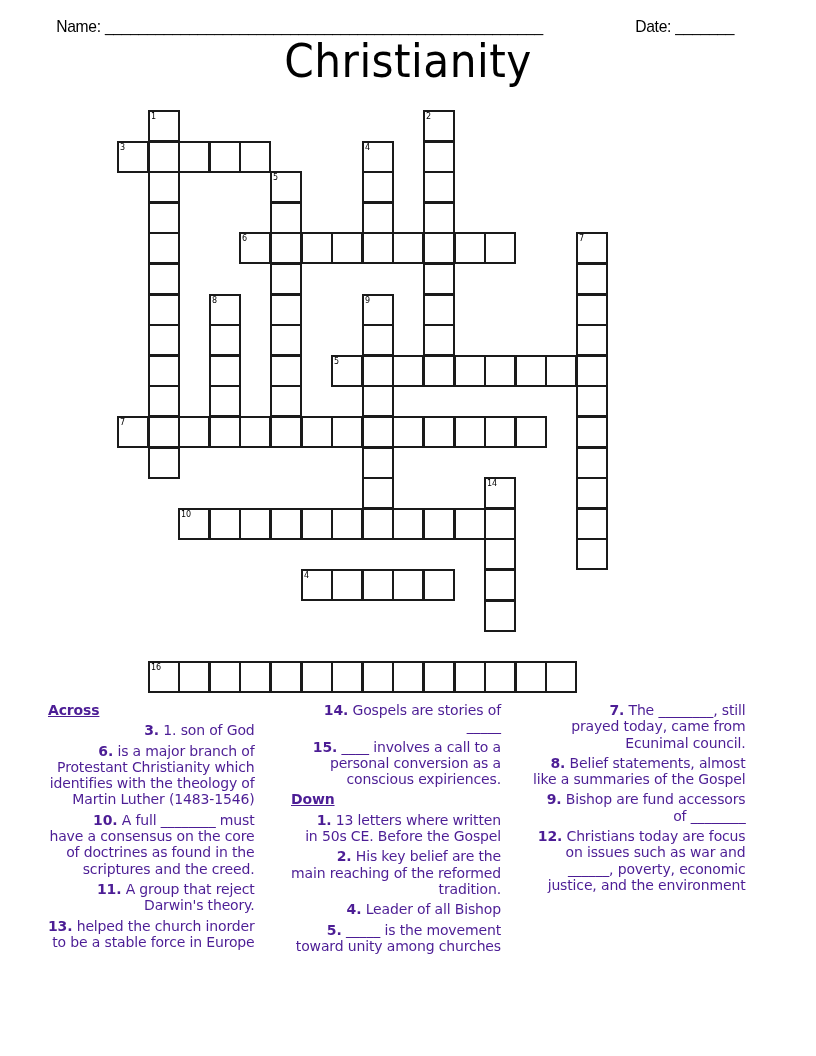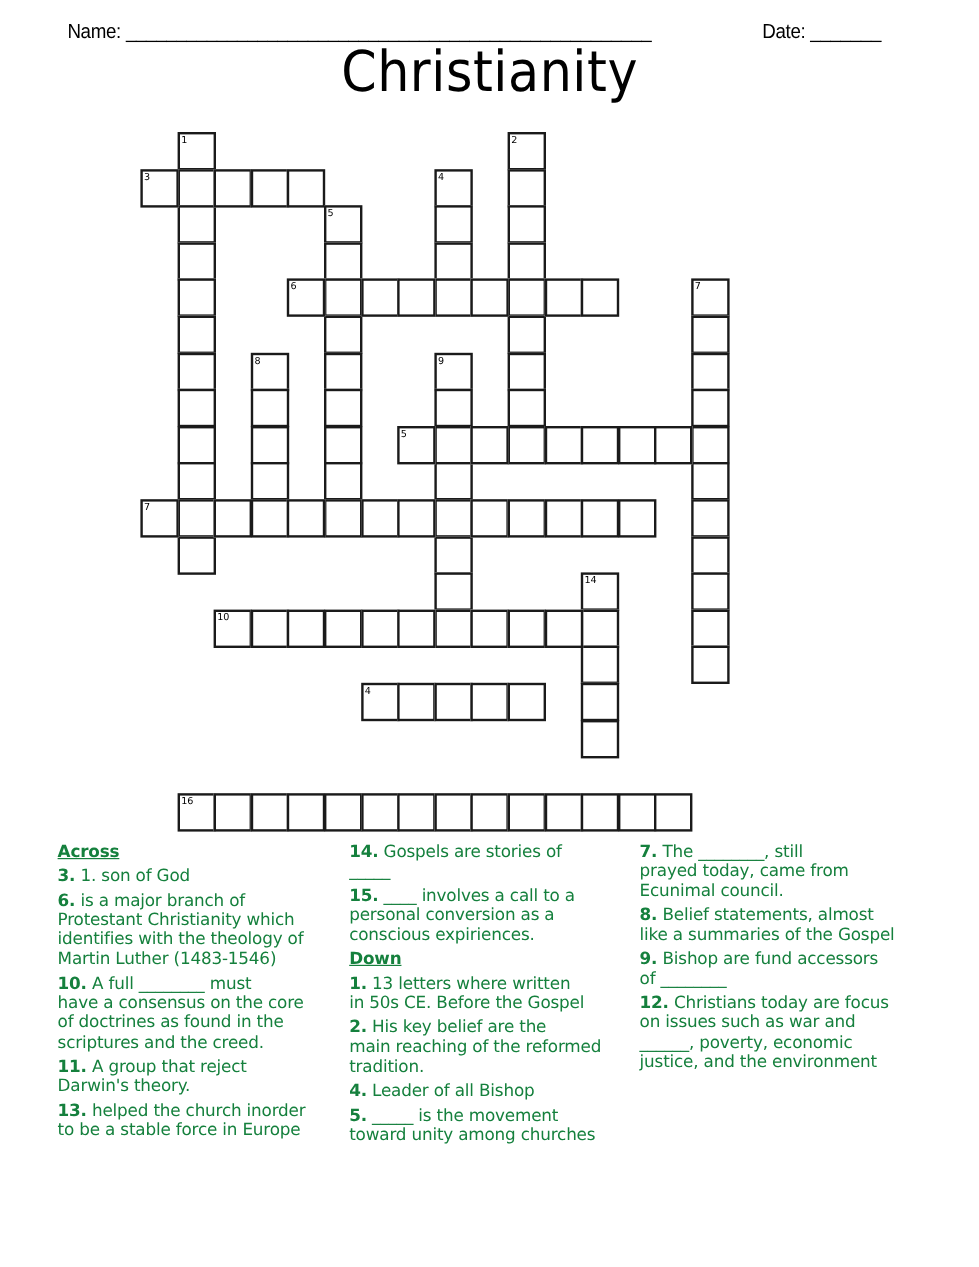--- a/index.html
+++ b/index.html
@@ -2,22 +2,22 @@
 <html><head>
 <meta charset="utf-8">
 <style>
   html, body { margin: 0; padding: 0; background: #ffffff; }
   body { width: 816px; height: 1056px; position: relative; overflow: hidden; color: #000; }
   .hdr { position: absolute; top: -3px; font-family: "Liberation Sans", sans-serif; font-size: 17px; letter-spacing: -0.3px; transform: scaleX(0.92); transform-origin: left top; white-space: pre; }
   .title { position: absolute; top: 33px; left: 0; width: 816px; text-align: center; font-family: "DejaVu Sans", sans-serif; font-size: 47px; letter-spacing: 0.5px; transform: scaleX(0.9); transform-origin: center top; }
   .grid { position: absolute; left: 0; top: 0; width: 816px; height: 700px; }
   .cell { position: absolute; box-sizing: border-box; width: 32px; height: 32px; border: 2px solid #1a1a1a; background: #fff; }
   .num { position: absolute; left: 1px; top: 0px; font-family: "DejaVu Sans", sans-serif; font-size: 8px; line-height: 9px; color: #000; }
-  .clues { position: absolute; font-family: "DejaVu Sans", sans-serif; font-size: 14px; line-height: 16.3px; color: #15803d; white-space: pre; letter-spacing: -0.15px; }
-  .clue { margin-bottom: 4px; }
+  .clues { position: absolute; font-family: "DejaVu Sans", sans-serif; font-size: 14px; line-height: 16.3px; color: #4c1d95; white-space: pre; letter-spacing: -0.15px; }
+  .clue { margin-bottom: 4px; text-align: right; }
   .clue .ln { display: block; }
   .clue b { font-weight: bold; }
   .sec { font-weight: bold; text-decoration: underline; display: block; margin-bottom: 4px; }
 </style>
 </head>
 <body>
 
 <div class="hdr" style="left:48px;">
   <span>Name: </span><span>____________________________________________________</span>
 </div>

